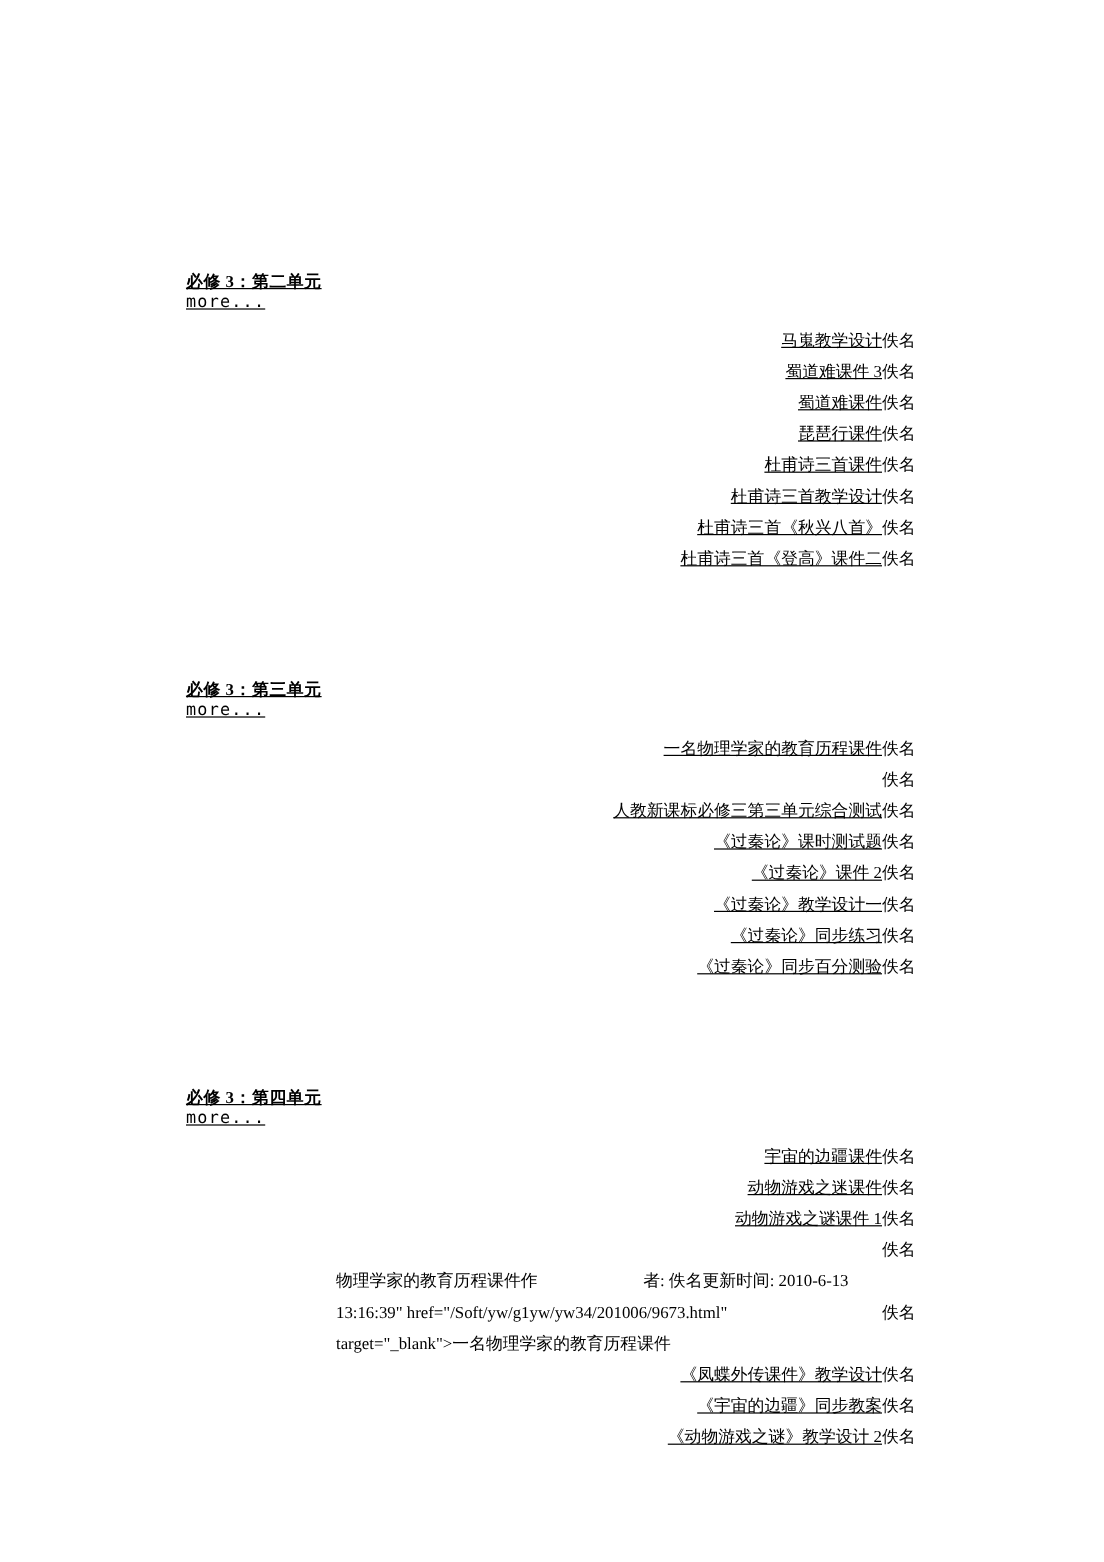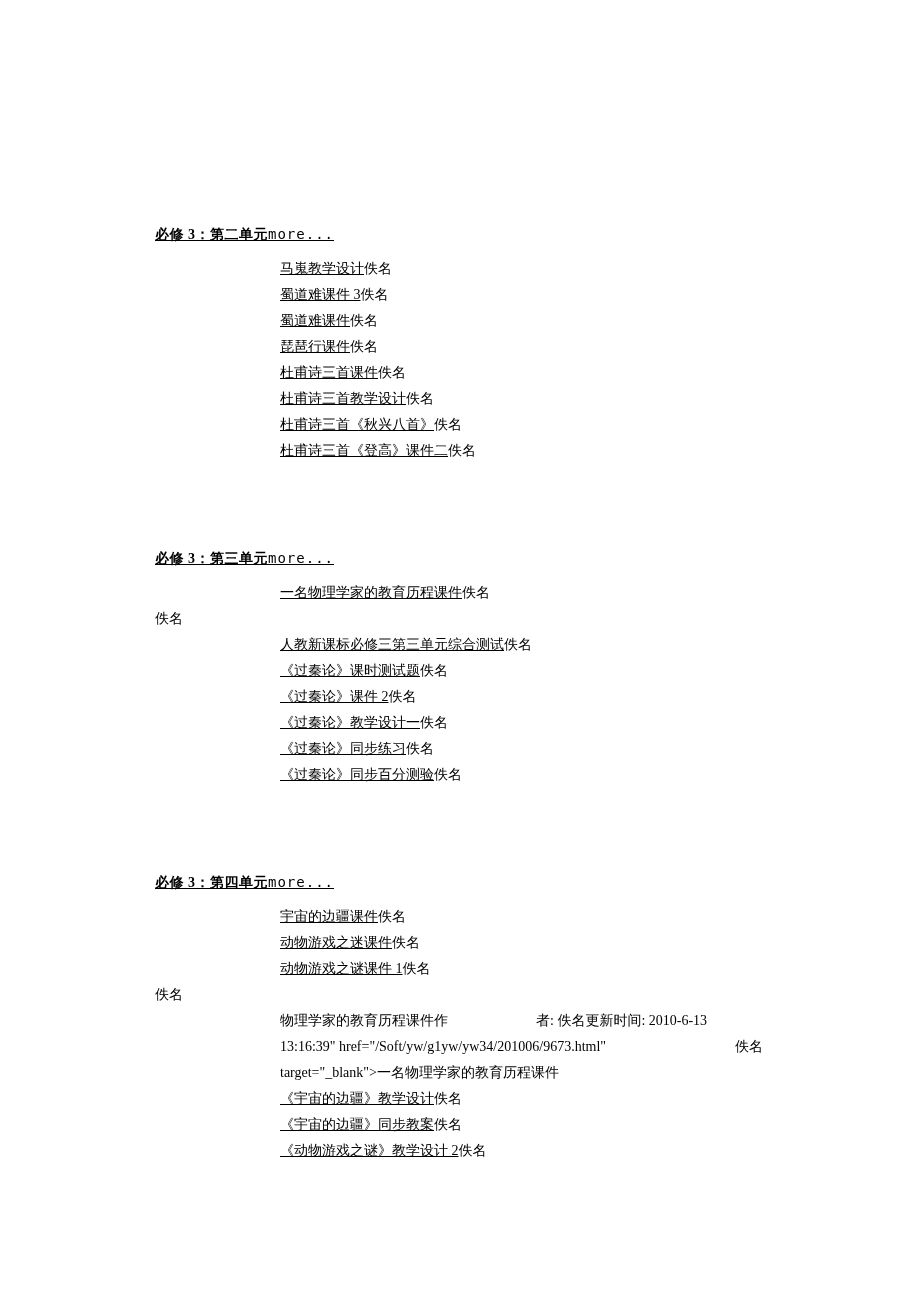--- a/index.html
+++ b/index.html
@@ -16,34 +16,35 @@
     padding: 226px 139px 0 155px;
   }
   .section {
     margin-bottom: 86px;
   }
   .section-header {
     display: flex;
     justify-content: flex-start;
     align-items: baseline;
     margin-bottom: 12px;
+    flex-direction: column;
   }
   .section-title {
     font-weight: bold;
     text-decoration: underline;
     letter-spacing: 0.5px;
   }
   .more-link {
     text-decoration: underline;
     letter-spacing: 1px;
     font-family: "SimSun", monospace;
   }
   .item-row {
     display: flex;
-    justify-content: flex-start;
+    justify-content: flex-end;
     align-items: flex-start;
     line-height: 26px;
     font-family: Liberation Serif, serif;
   }
   .item-title-cell {
     flex: 0 0 auto;
     padding-left: 125px;
     max-width: 430px;
   }
   .item-title {
@@ -181,21 +182,21 @@
     </div>
     <div class="broken-row broken-wrap">
       <span class="broken-text">13:16:39" href="/Soft/yw/g1yw/yw34/201006/9673.html"</span>
       <span class="item-author" style="padding-right:0;">佚名</span>
     </div>
     <div class="broken-row">
       <span>target="_blank"&gt;一名物理学家的教育历程课件</span>
     </div>
 
     <div class="item-row">
-      <span class="item-title-cell"><span class="item-title">《宇宙的边疆》教学设计</span></span>
+      <span class="item-title-cell"><span class="item-title">《凤蝶外传课件》教学设计</span></span>
       <span class="item-author">佚名</span>
     </div>
     <div class="item-row">
       <span class="item-title-cell"><span class="item-title">《宇宙的边疆》同步教案</span></span>
       <span class="item-author">佚名</span>
     </div>
     <div class="item-row">
       <span class="item-title-cell"><span class="item-title">《动物游戏之谜》教学设计 2</span></span>
       <span class="item-author">佚名</span>
     </div>

